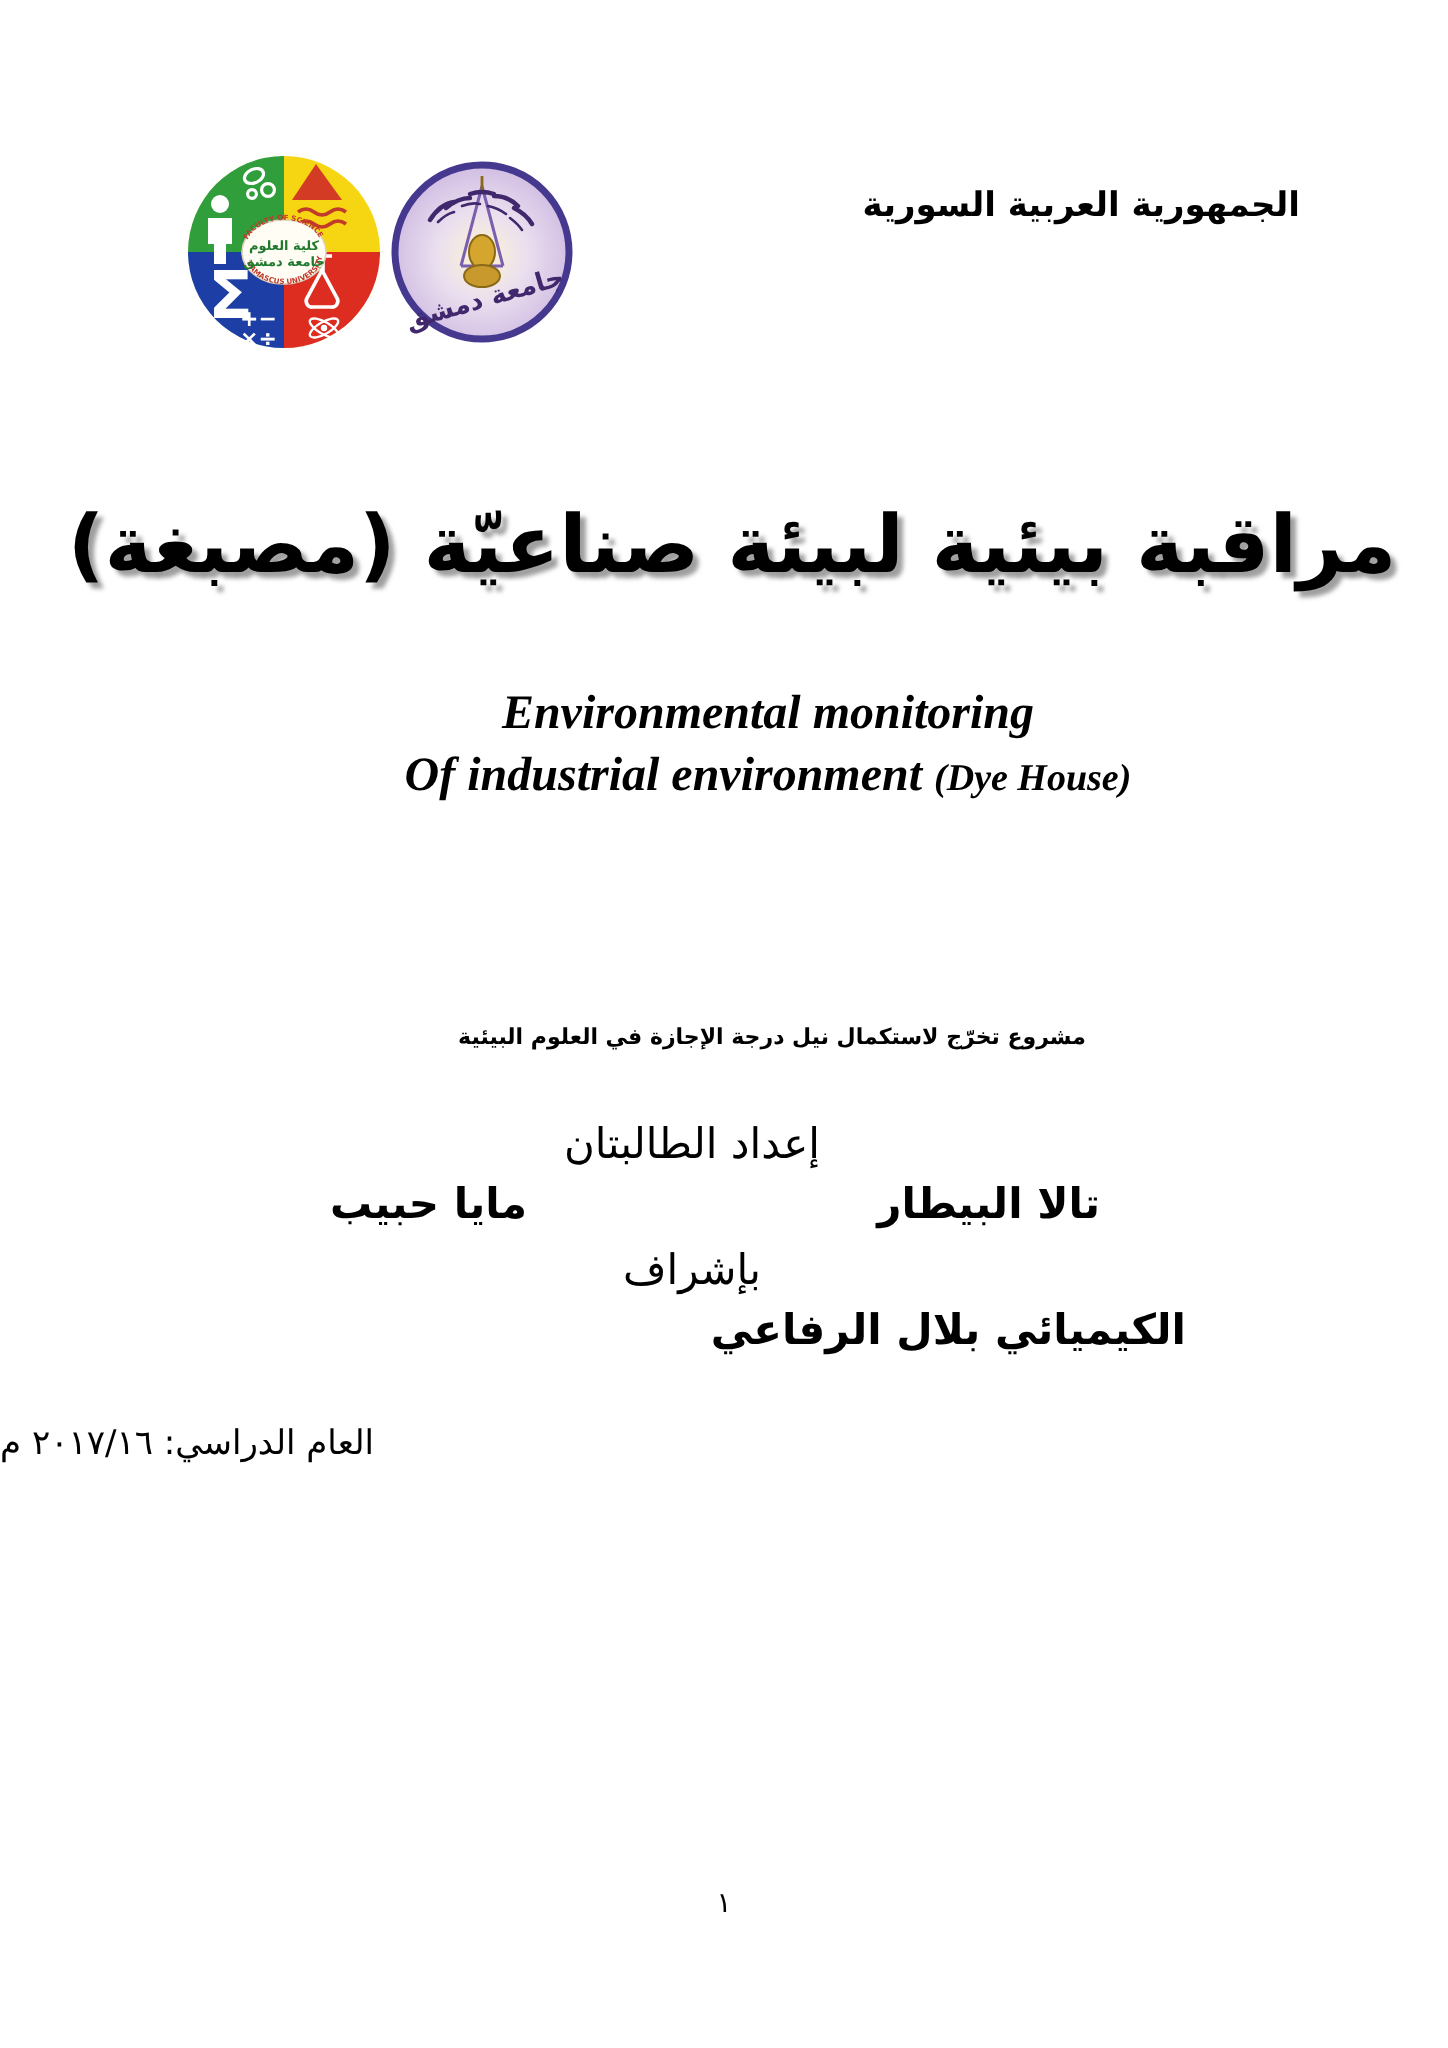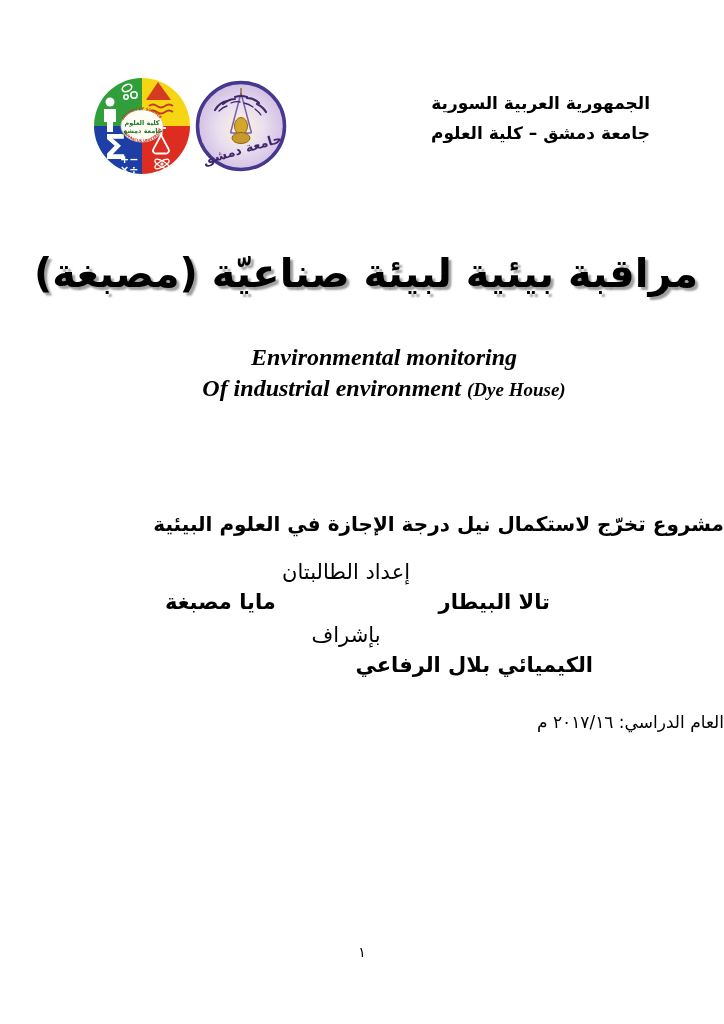--- a/index.html
+++ b/index.html
@@ -20,38 +20,38 @@
     font-size:40px; font-weight:bold; letter-spacing:0;
     text-shadow:3px 3px 2px rgba(80,80,80,0.55);
   }
   .title-en {
     position:absolute; top:342px; left:0; width:724px; text-align:center;
     font-family:"Liberation Serif", serif; font-style:italic; font-weight:bold;
     font-size:24px; line-height:31px;padding-left:44px;
   }
   .title-en .suffix { font-size:19px;text-align:right; }
   .project {
-    position:absolute; top:512px; left:0; width:724px; direction:rtl;
-    font-weight:bold; font-size:20px;padding-left:48px;
+    position:absolute; top:512px; left:0; width:724px; text-align:center; direction:rtl;
+    font-weight:bold; font-size:11px;padding-left:48px;
   }
   .label-center {
     position:absolute; left:-16px; width:724px; text-align:center; direction:rtl;
     font-size:21px; font-weight:normal;
   }
   .prepared { top:560px; }
   .supervision { top:623px; }
   .row {
     position:absolute; left:0; width:724px; direction:rtl;
     display:flex; justify-content:space-between;
     font-size:21px; font-weight:bold;
   }
   .students-row { top:590px; padding:0 174px 0 165px; }
   .supervisors-row { top:653px; padding:0 131px 0 165px; }
   .year {
-    position:absolute; top:712px; left:0; width:724px; text-align:right; direction:rtl;
+    position:absolute; top:712px; left:0; width:724px; text-align:left; direction:rtl;
     font-size:17px;
   }
   .page-number {
     position:absolute; top:944px; left:0; width:724px; text-align:center; font-size:14px;
   }
 </style>
 </head>
 <body>
 
 <div class="page">
@@ -123,40 +123,39 @@
       <g stroke="#41276b" stroke-width="2.2" fill="none" stroke-linecap="round">
         <path d="M20 30 q5 -8 12 -9 M28 24 q6 -5 12 -5 M40 17 q6 -2 12 0 M52 18 q7 0 12 5 M62 24 q6 3 9 8"></path>
         <path d="M24 31 q4 -4 8 -5 M36 23 q5 -2 9 -1 M49 23 q5 1 9 4 M60 29 q4 3 6 6" stroke-width="1.3"></path>
       </g>
       <text x="48" y="74" text-anchor="middle" font-size="13" font-weight="bold" transform="rotate(-16 46 72)" fill="#41276b">جامعة دمشق</text>
     </svg>
   </div>
 
   <div class="institution">
     <div>الجمهورية العربية السورية</div>
-    <div>جامعة دمشق – كلية العلوم</div>
   </div>
 
   <h1 class="title-ar" dir="rtl">مراقبة بيئية لبيئة صناعيّة (مصبغة)</h1>
 
   <div class="title-en">
     <div>Environmental monitoring</div>
     <div>
       <span>Of industrial environment</span>
       <span class="suffix">(Dye House)</span>
     </div>
   </div>
 
   <p class="project" dir="rtl">مشروع تخرّج لاستكمال نيل درجة الإجازة في العلوم البيئية</p>
 
   <p class="label-center prepared" dir="rtl">إعداد الطالبتان</p>
 
   <div class="row students-row">
     <span>تالا البيطار</span>
-    <span>مايا مصبغة</span>
+    <span>مايا حبيب</span>
   </div>
 
   <p class="label-center supervision" dir="rtl">بإشراف</p>
 
   <div class="row supervisors-row">
     <span>الكيميائي بلال الرفاعي</span>
   </div>
 
   <p class="year" dir="rtl">العام الدراسي: ٢٠١٧/١٦ م</p>
 

